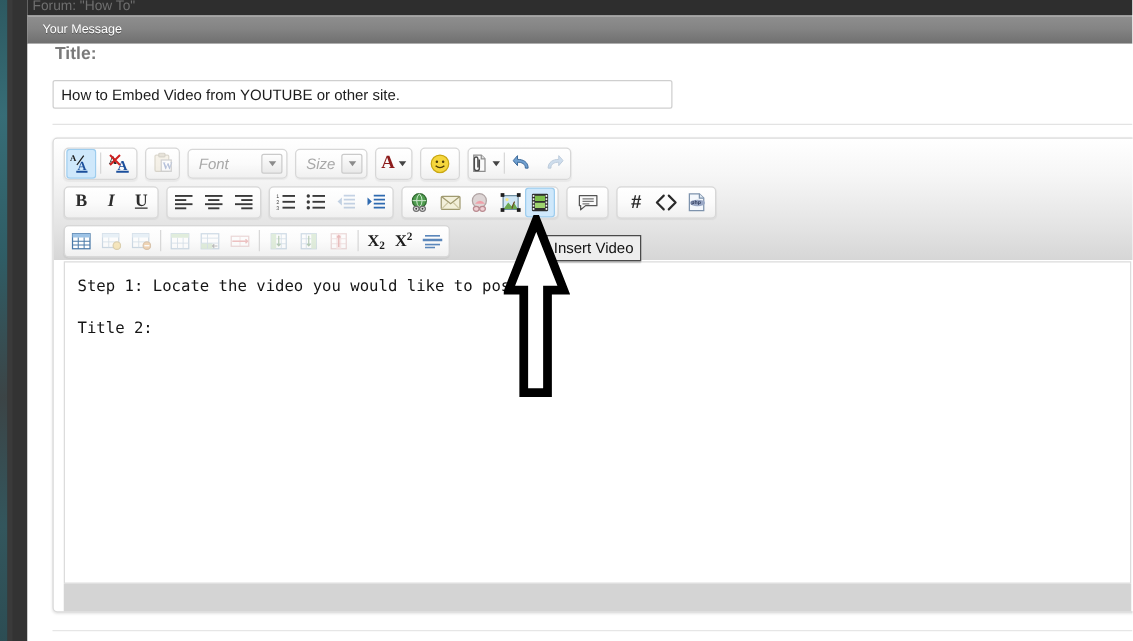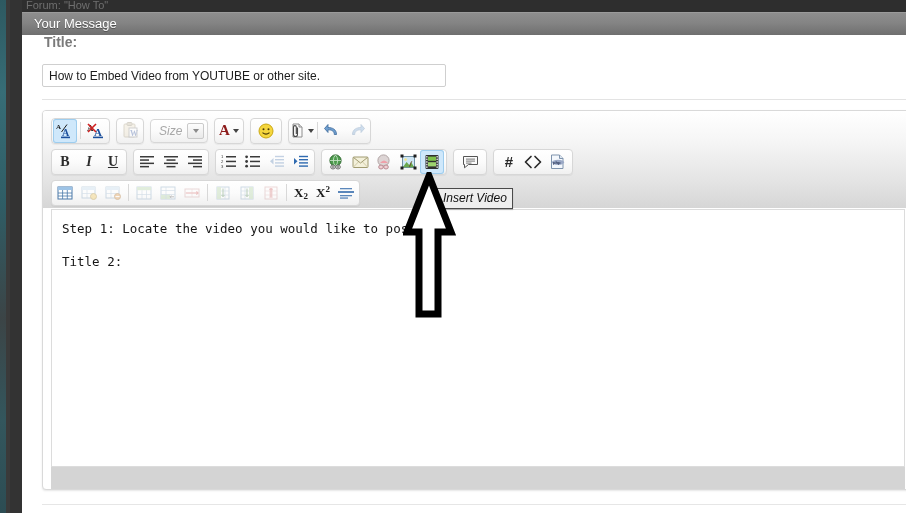--- a/index.html
+++ b/index.html
@@ -39,37 +39,37 @@
   }
 
   
   .msg-bar {
     position: absolute; left: 22px; top: 12px; width: 884px; height: 23px;
     background: linear-gradient(180deg,#8e8e8e 0%,#848484 45%,#6f6f6f 100%);
     border-top: 1px solid #9b9b9b;
   }
   .msg-bar-label {
     position: absolute; left: 34px; top: 16px;
-    font-size: 13px; color: #ffffff; line-height: 16px;
+    font-size: 10px; color: #ffffff; line-height: 16px;
     text-shadow: 0 1px 0 rgba(0,0,0,.35);
   }
 
   
   .page-body {
     position: absolute; left: 22px; top: 35px; width: 884px; height: 478px;
     background: #ffffff;
   }
 
   
   .title-label {
     position: absolute; left: 44px; top: 34px;
     font-size: 14px; color: #7a7a7a; font-weight: bold;
   }
   .title-input {
-    position: absolute; left: 42px; top: 64px; width: 404px; height: 23px;
+    position: absolute; left: 42px; top: 64px; width: 496px; height: 23px;
     background: #fff; border: 1px solid #cfcfcf; border-radius: 2px;
     font-size: 12px; color: #1c1c1c;
     padding: 0 6px; line-height: 21px;
     font-family: "Liberation Sans", sans-serif;
   }
   .hr-rule {
     position: absolute; left: 42px; top: 99px; width: 864px; height: 1px;
     background: #e3e3e3;
   }
 
@@ -148,21 +148,20 @@
   }
 
   
   .tooltip {
     position: absolute; left: 437px; top: 188px;
     background: #eeeeee; border: 1px solid #4a4a4a;
     padding: 1px 5px 2px 5px;
     font-size: 12px; color: #111; line-height: 16px;
     white-space: nowrap; z-index: 40;
     box-shadow: 0 1px 1px rgba(0,0,0,.2);
-    font-style: italic;
   }
 
   
   .anno-arrow { position: absolute; left: 403px; top: 172px; z-index: 50; }
 
   
   .bottom-rule {
     position: absolute; left: 42px; top: 504px; width: 864px; height: 1px;
     background: #e6e6e6;
   }
@@ -218,20 +217,26 @@
           <div class="btn dim">
             <svg class="ico" width="17" height="17" viewBox="0 0 17 17">
               <rect x="2" y="2" width="11" height="13" rx="1" fill="#e8dcc0" stroke="#9a8d6e"></rect>
               <rect x="5" y="0.5" width="5" height="3" rx="1" fill="#b8ac8e" stroke="#8a7f63"></rect>
               <rect x="7" y="6" width="8" height="9" fill="#fff" stroke="#7a7a7a"></rect>
               <text x="8" y="13.5" font-family="Liberation Serif, serif" font-size="8" font-weight="bold" fill="#2a4d9b">W</text>
             </svg>
           </div>
         </div>
 
+        <div class="grp combo" style="min-width:80px;">
+          <span class="lbl">Font</span>
+          <span class="dropbox">
+              <i class="caret"></i>
+            </span>
+        </div>
 
         <div class="grp combo size" style="min-width:58px;">
           <span class="lbl">Size</span>
           <span class="dropbox">
               <i class="caret"></i>
             </span>
         </div>
 
         <div class="grp" style="padding:0 4px;">
           <div class="btn" style="min-width:18px;">

